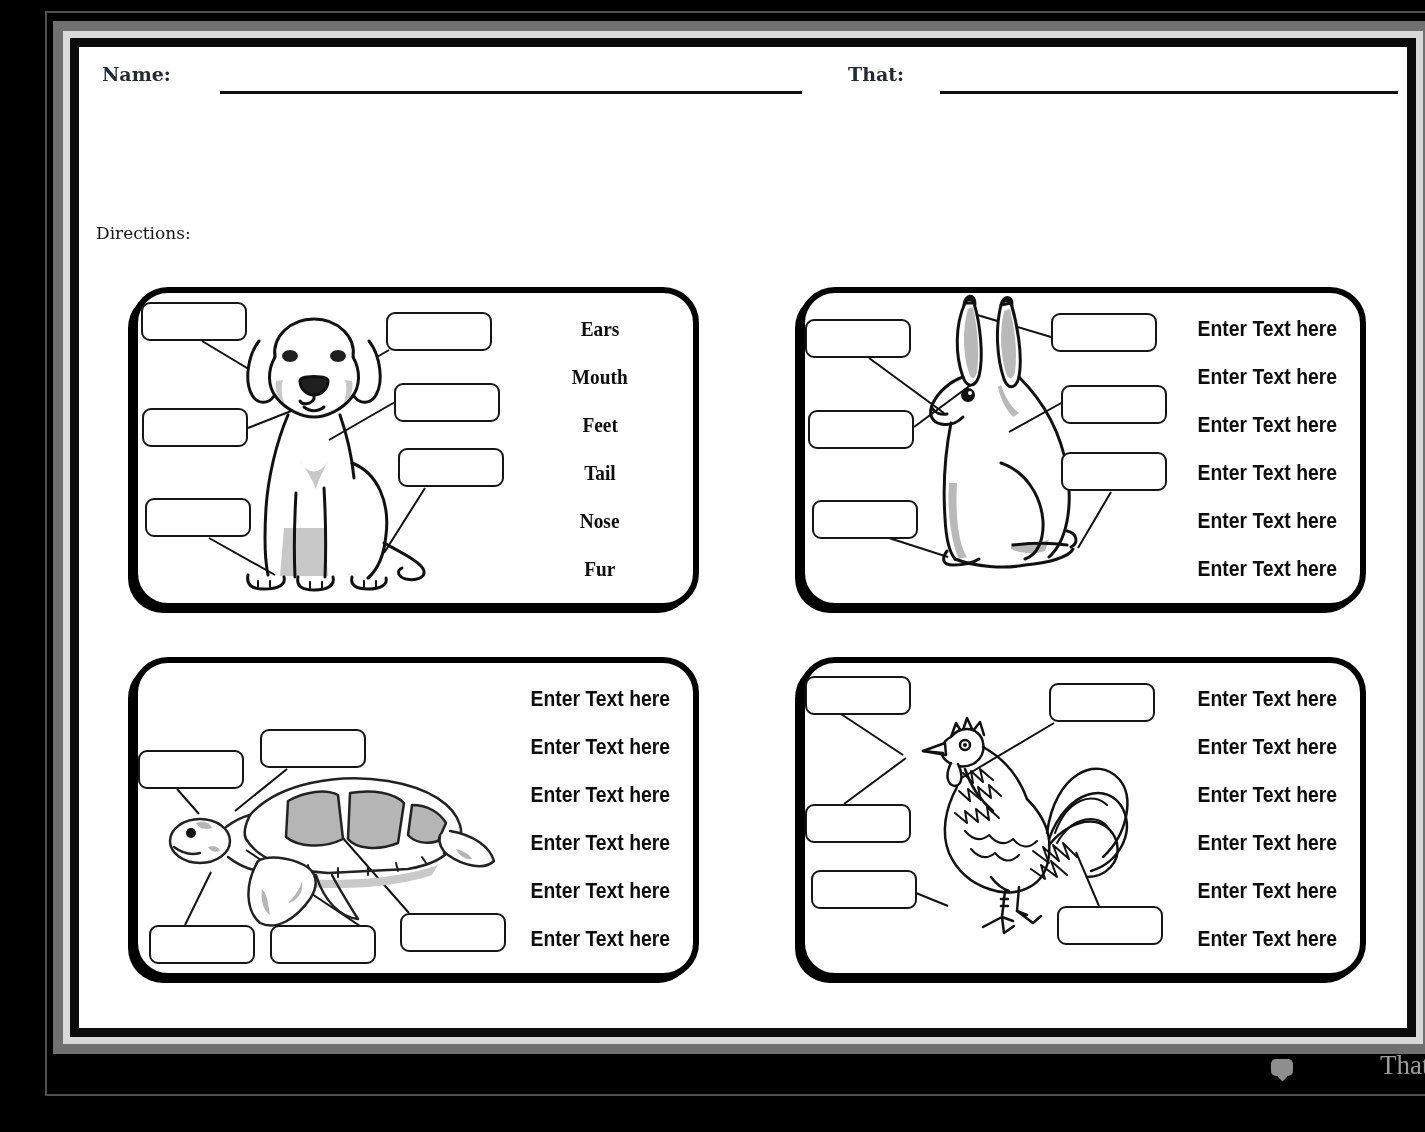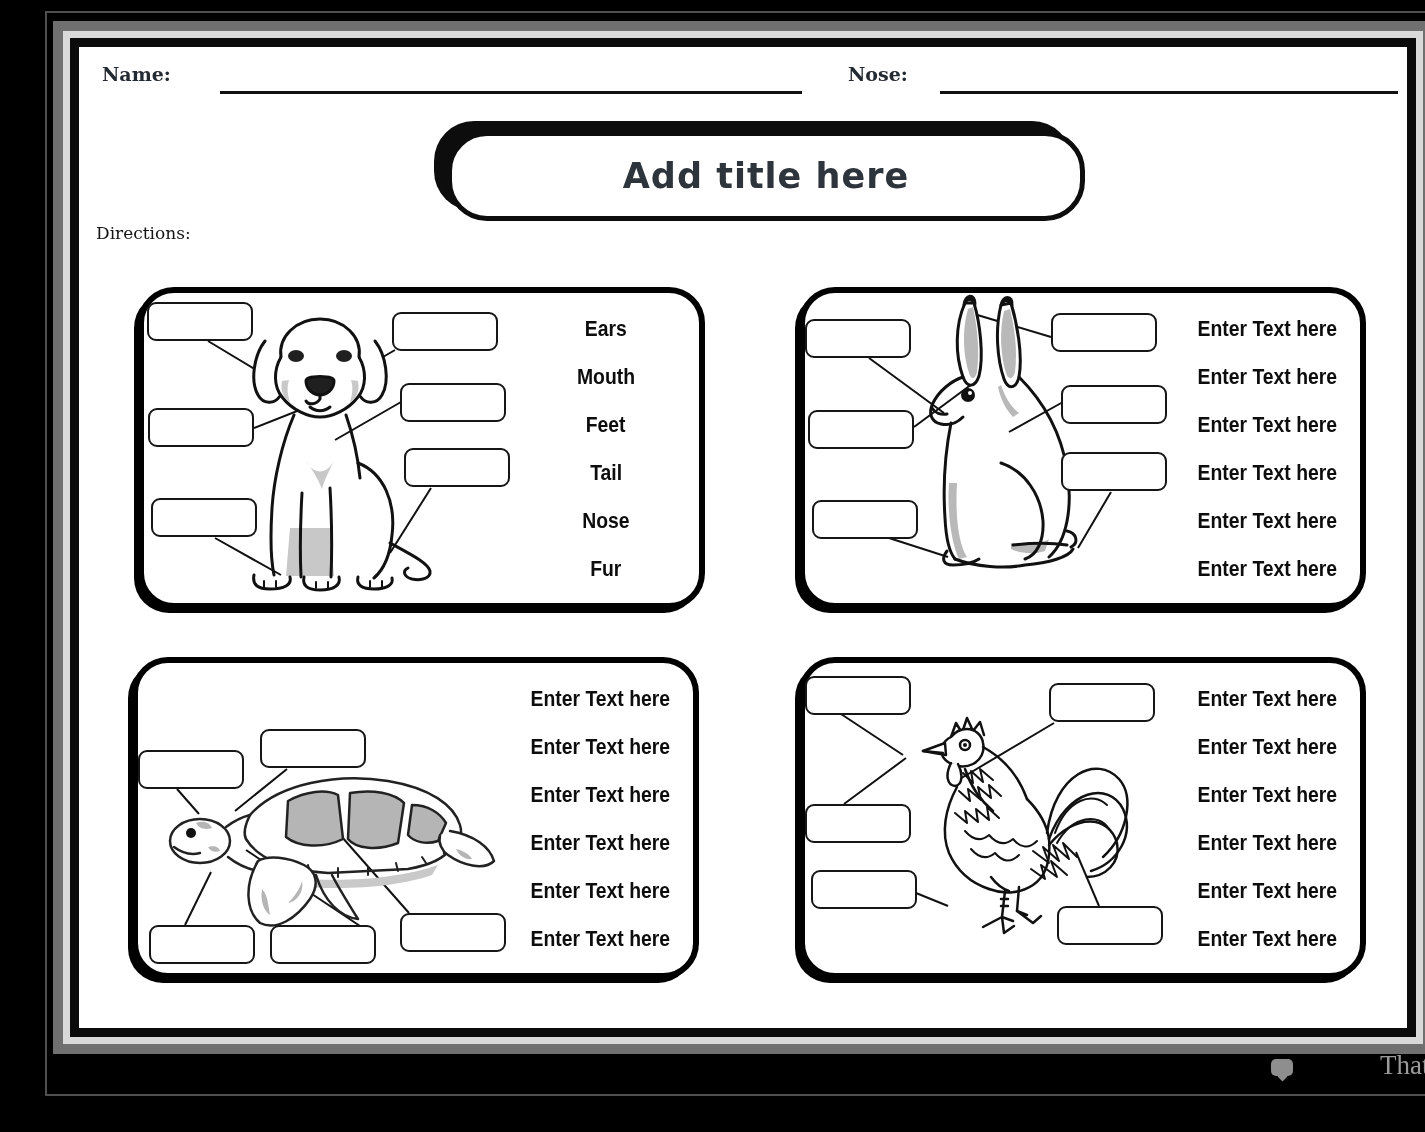--- a/index.html
+++ b/index.html
@@ -38,30 +38,27 @@
 </style>
 </head>
 <body>
 
 <div class="stage">
   <div class="frame-outline"></div>
 
   <div class="paper">
     <span class="field-label" style="left:23px;top:16px;">Name:</span>
     <div class="write-line" style="left:141px;top:44px;width:582px;"></div>
-    <span class="field-label" style="left:769px;top:16px;">Nose:</span>
+    <span class="field-label" style="left:769px;top:16px;">That:</span>
     <div class="write-line" style="left:861px;top:44px;width:458px;"></div>
 
-    <div class="title-box">
-      <span>Add title here</span>
-    </div>
 
     <div class="directions">Directions:</div>
 
-    <section class="panel" style="left:59px;top:240px;">
+    <section class="panel" style="left:53px;top:240px;font-family:Liberation Serif, serif;">
       <svg class="psvg" viewBox="0 0 555 310">
         <g stroke="#111" stroke-width="2" fill="none">
           <line x1="64" y1="48" x2="129" y2="87"></line>
           <line x1="251" y1="57" x2="182" y2="97"></line>
           <line x1="110" y1="135" x2="176" y2="109"></line>
           <line x1="257" y1="109" x2="191" y2="147"></line>
           <line x1="287" y1="195" x2="246" y2="260"></line>
           <line x1="71" y1="245" x2="137" y2="282"></line>
         </g>
         <g stroke="#111" stroke-width="3" fill="none" stroke-linecap="round" stroke-linejoin="round">

